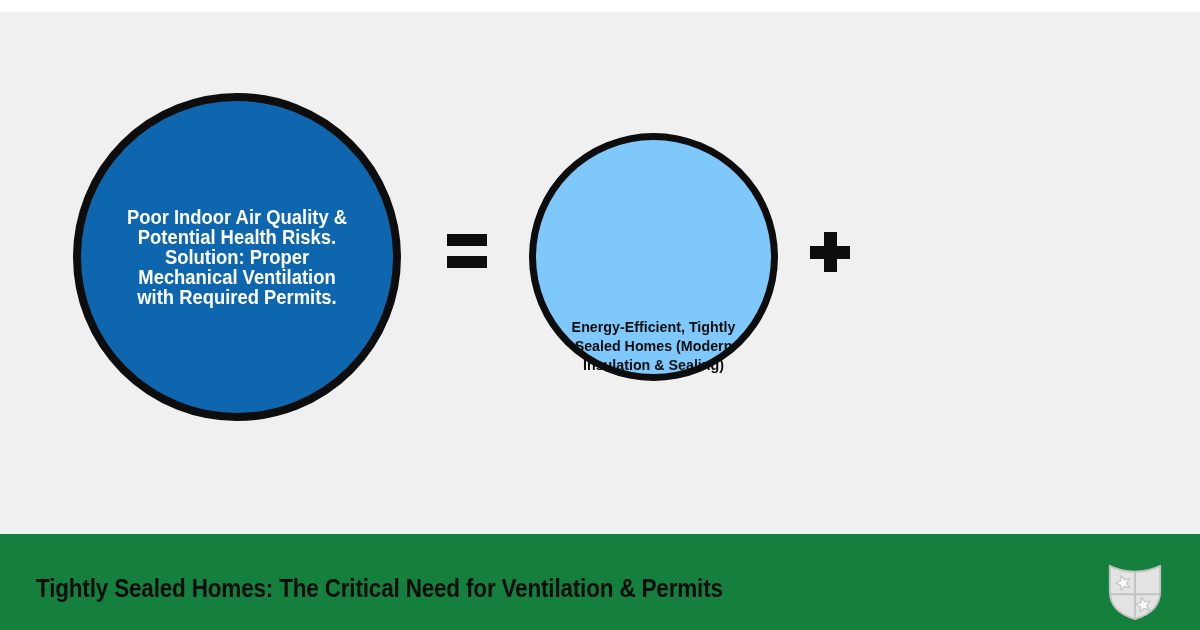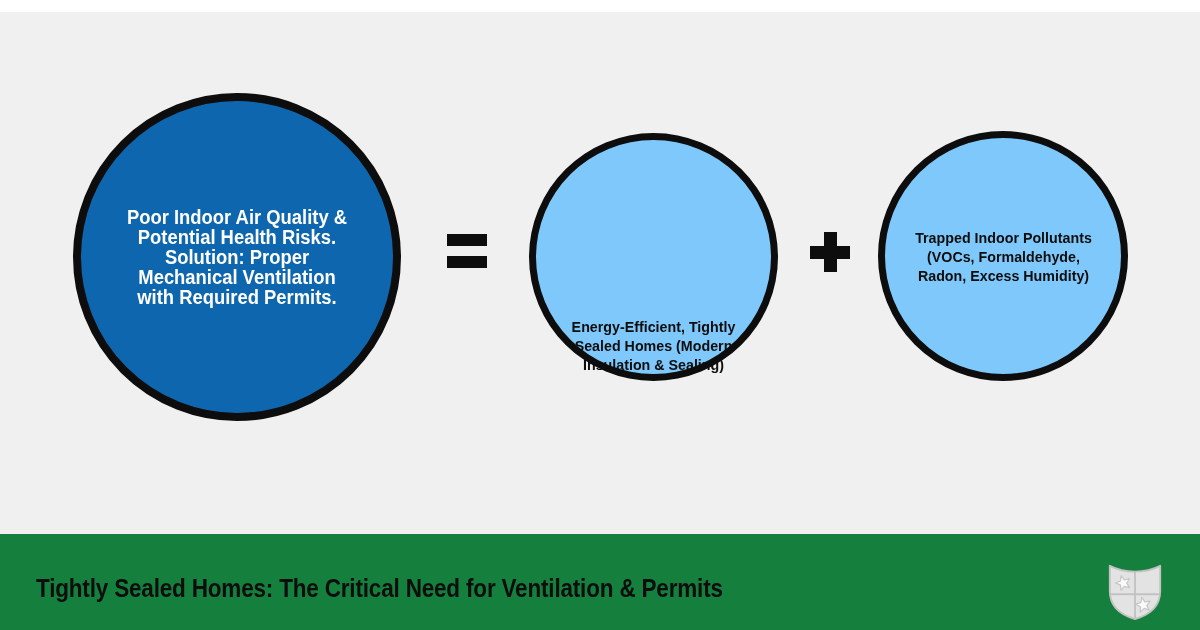--- a/index.html
+++ b/index.html
@@ -145,25 +145,20 @@
       <div class="circle-text" style="color: rgb(13, 13, 13);">Energy-Efficient, Tightly
 Sealed Homes (Modern
 Insulation &amp; Sealing)</div>
     </div>
 
     <div class="operator operator-plus" role="img" aria-label="+">
       <div class="plus-h" style="background-color: rgb(13, 13, 13);"></div>
       <div class="plus-v" style="background-color: rgb(13, 13, 13);"></div>
     </div>
 
-    <div class="circle circle-operand2" style="background-color: rgb(126, 200, 251); border-color: rgb(13, 13, 13);">
-      <div class="circle-text" style="color: rgb(13, 13, 13);">Trapped Indoor Pollutants
-(VOCs, Formaldehyde,
-Radon, Excess Humidity)</div>
-    </div>
 
   </div>
 
   <div class="footer" style="background-color: #15803d;">
     <div class="footer-title">Tightly Sealed Homes: The Critical Need for Ventilation &amp; Permits</div>
 
     <svg class="logo" viewBox="0 0 60 64" role="img">
       <path d="M3,5 C12,9.6 21,11.2 30,11.2 C39,11.2 48,9.6 57,5 L57,32 C57,48 46,57.5 30,62 C14,57.5 3,48 3,32 Z" fill="#e3e3e3" stroke="#c2c2c2" stroke-width="2" stroke-linejoin="round"></path>
       <path d="M30,11.2 L30,62 M3.5,35.5 L56.5,35.5" fill="none" stroke="#c2c2c2" stroke-width="2"></path>
       <polygon points="0,-9 2.35,-3.24 8.56,-2.78 3.80,1.24 5.29,7.28 0,4 -5.29,7.28 -3.80,1.24 -8.56,-2.78 -2.35,-3.24" transform="translate(17.5,23.5) rotate(-18) scale(0.92)" fill="#fafafa" stroke="#c6c6c6" stroke-width="1.4" stroke-linejoin="round"></polygon>

